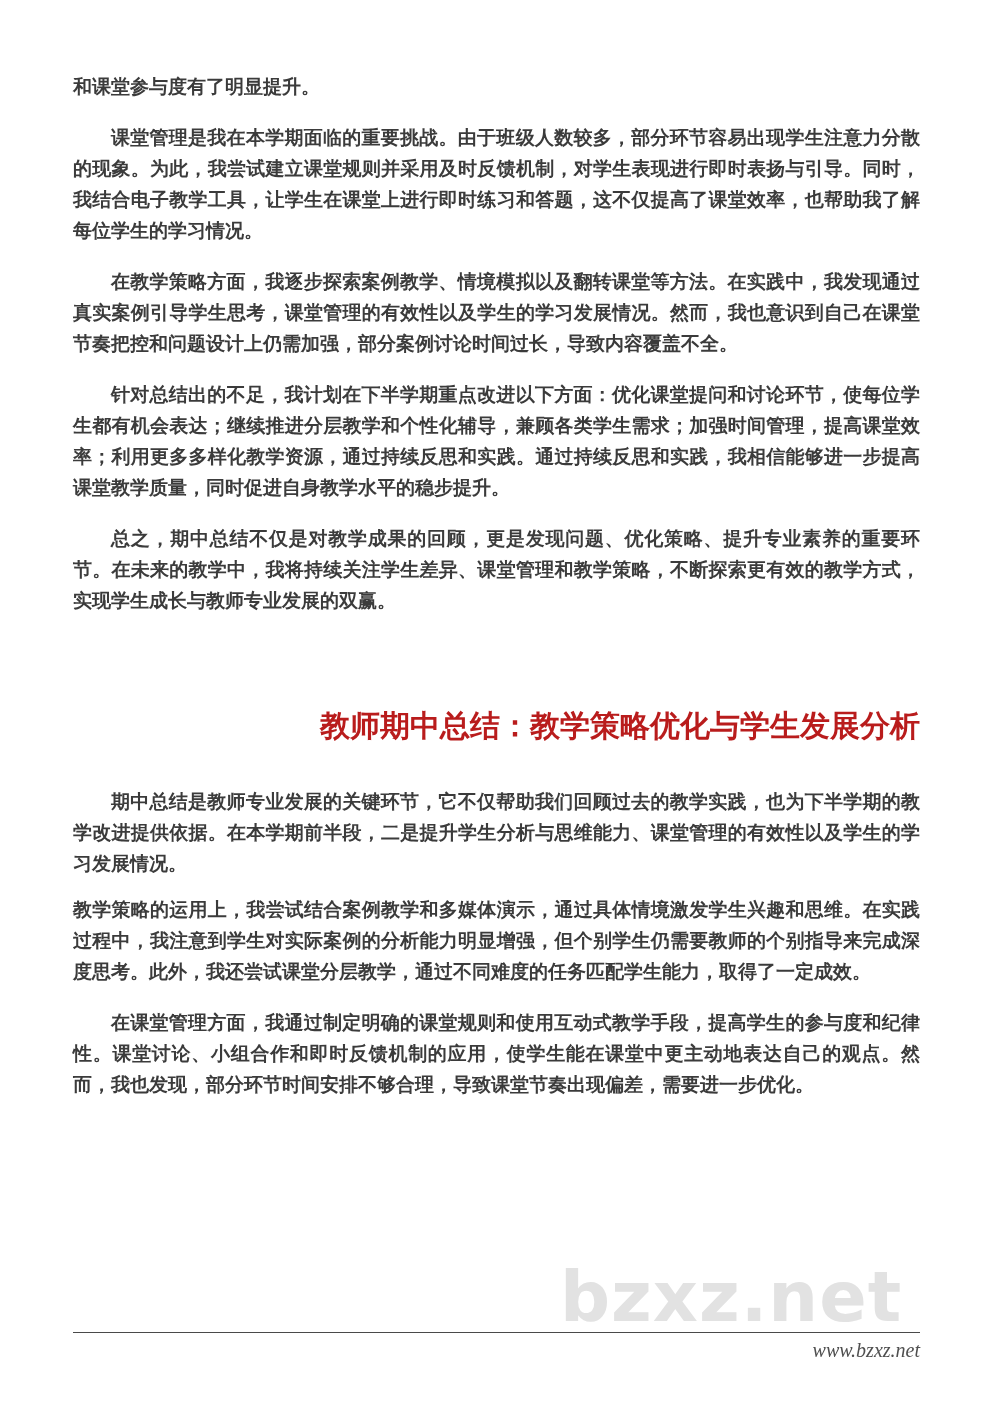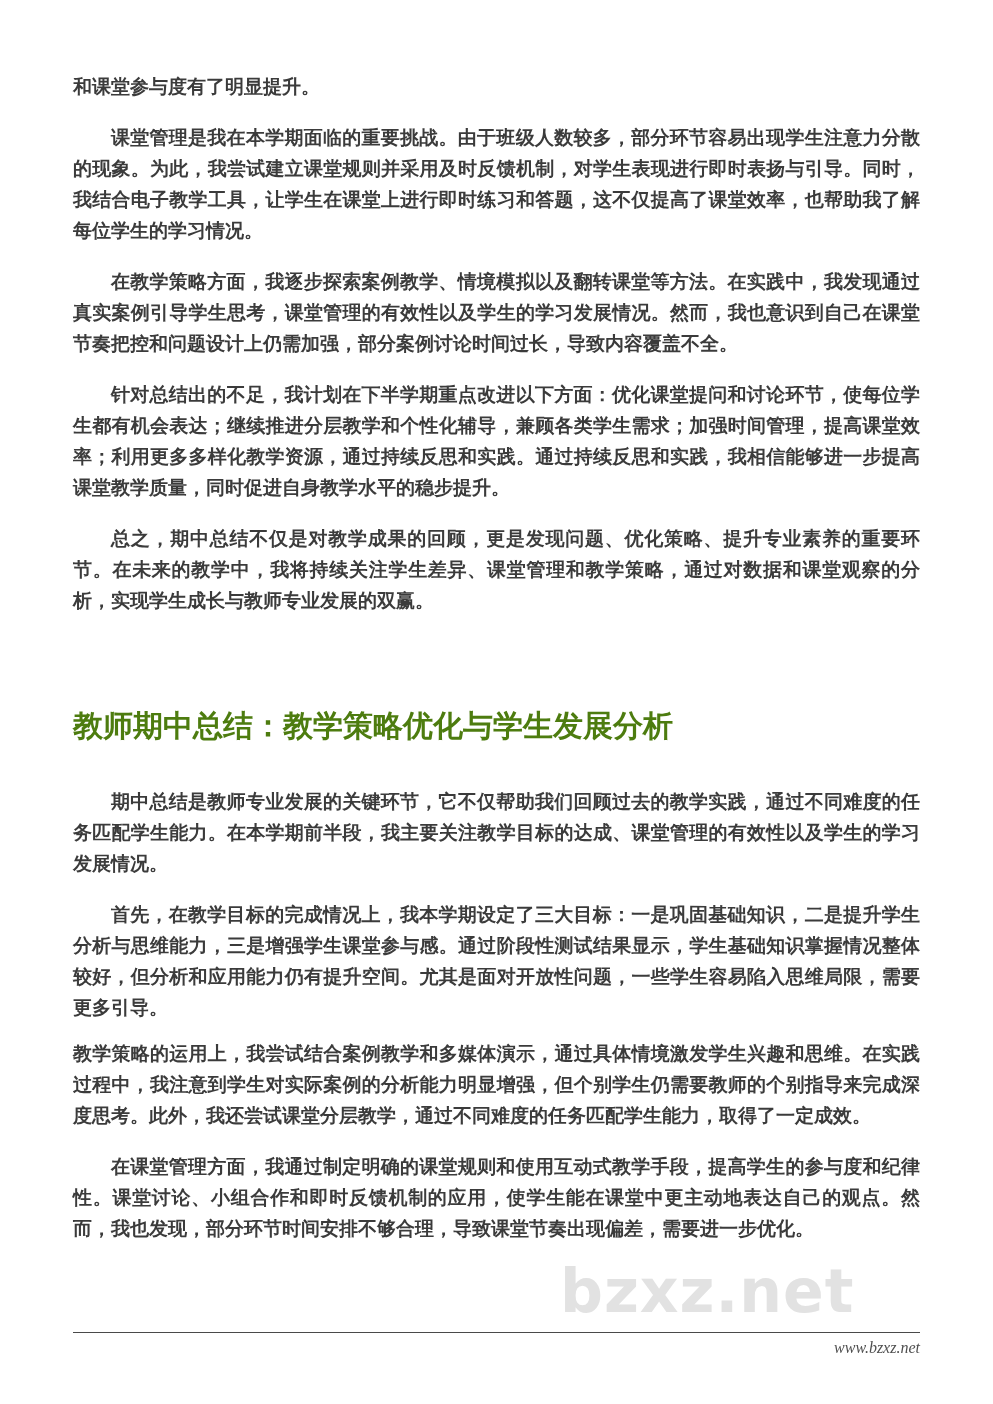--- a/index.html
+++ b/index.html
@@ -16,21 +16,21 @@
     overflow: hidden;
     font-family: "Liberation Serif", "DejaVu Serif", serif;
   }
   .watermark {
     position: absolute;
     left: 560px;
     top: 1256px;
     z-index: 0;
     font-family: "DejaVu Sans", "Liberation Sans", sans-serif;
     font-weight: bold;
-    font-size: 60px;
+    font-size: 70px;
     letter-spacing: 1px;
     color: #e2e2e2;
     user-select: none;
     white-space: nowrap;
   }
   .content {
     position: absolute;
     left: 73px;
     width: 847px;
     top: 71px;
@@ -46,70 +46,69 @@
   }
   .para.indent {
     text-indent: 2em;
     margin-top: 20px;
   }
   .doc-title {
     font-family: "DejaVu Sans", "Liberation Sans", sans-serif;
     font-weight: bold;
     font-size: 30px;
     line-height: 44px;
-    color: #4d7c0f;
-    text-align: left;
+    color: #b91c1c;
+    text-align: right;
     text-indent: 0;
     margin: 88px 0 38px 0;
   }
   .footer-rule {
     position: absolute;
     left: 73px;
     width: 847px;
     top: 1332px;
     border: none;
     border-top: 1px solid #4a4a4a;
     margin: 0;
     z-index: 1;
   }
   .footer-url {
     position: absolute;
     right: 73px;
     top: 1339px;
     z-index: 1;
     font-family: "Liberation Serif", "DejaVu Serif", serif;
     font-style: italic;
-    font-size: 16px;
+    font-size: 20px;
     color: #4f4f4f;
   }
 </style>
 </head>
 <body>
 
 <div class="page">
 
   <div class="watermark" style="color: rgb(226, 226, 226);">bzxz.net</div>
 
   <div class="content" style="color: rgb(59, 59, 59);">
 
     <p class="para">和课堂参与度有了明显提升。</p>
 
     <p class="para indent">课堂管理是我在本学期面临的重要挑战。由于班级人数较多，部分环节容易出现学生注意力分散的现象。为此，我尝试建立课堂规则并采用及时反馈机制，对学生表现进行即时表扬与引导。同时，我结合电子教学工具，让学生在课堂上进行即时练习和答题，这不仅提高了课堂效率，也帮助我了解每位学生的学习情况。</p>
 
     <p class="para indent">在教学策略方面，我逐步探索案例教学、情境模拟以及翻转课堂等方法。在实践中，我发现通过真实案例引导学生思考，课堂管理的有效性以及学生的学习发展情况。然而，我也意识到自己在课堂节奏把控和问题设计上仍需加强，部分案例讨论时间过长，导致内容覆盖不全。</p>
 
     <p class="para indent">针对总结出的不足，我计划在下半学期重点改进以下方面：优化课堂提问和讨论环节，使每位学生都有机会表达；继续推进分层教学和个性化辅导，兼顾各类学生需求；加强时间管理，提高课堂效率；利用更多多样化教学资源，通过持续反思和实践。通过持续反思和实践，我相信能够进一步提高课堂教学质量，同时促进自身教学水平的稳步提升。</p>
 
-    <p class="para indent">总之，期中总结不仅是对教学成果的回顾，更是发现问题、优化策略、提升专业素养的重要环节。在未来的教学中，我将持续关注学生差异、课堂管理和教学策略，通过对数据和课堂观察的分析，实现学生成长与教师专业发展的双赢。</p>
+    <p class="para indent">总之，期中总结不仅是对教学成果的回顾，更是发现问题、优化策略、提升专业素养的重要环节。在未来的教学中，我将持续关注学生差异、课堂管理和教学策略，不断探索更有效的教学方式，实现学生成长与教师专业发展的双赢。</p>
 
     <h1 class="para doc-title">教师期中总结：教学策略优化与学生发展分析</h1>
 
-    <p class="para indent">期中总结是教师专业发展的关键环节，它不仅帮助我们回顾过去的教学实践，通过不同难度的任务匹配学生能力。在本学期前半段，我主要关注教学目标的达成、课堂管理的有效性以及学生的学习发展情况。</p>
+    <p class="para indent">期中总结是教师专业发展的关键环节，它不仅帮助我们回顾过去的教学实践，也为下半学期的教学改进提供依据。在本学期前半段，二是提升学生分析与思维能力、课堂管理的有效性以及学生的学习发展情况。</p>
 
-    <p class="para indent">首先，在教学目标的完成情况上，我本学期设定了三大目标：一是巩固基础知识，二是提升学生分析与思维能力，三是增强学生课堂参与感。通过阶段性测试结果显示，学生基础知识掌握情况整体较好，但分析和应用能力仍有提升空间。尤其是面对开放性问题，一些学生容易陷入思维局限，需要更多引导。</p>
 
     <p class="para">教学策略的运用上，我尝试结合案例教学和多媒体演示，通过具体情境激发学生兴趣和思维。在实践过程中，我注意到学生对实际案例的分析能力明显增强，但个别学生仍需要教师的个别指导来完成深度思考。此外，我还尝试课堂分层教学，通过不同难度的任务匹配学生能力，取得了一定成效。</p>
 
     <p class="para indent">在课堂管理方面，我通过制定明确的课堂规则和使用互动式教学手段，提高学生的参与度和纪律性。课堂讨论、小组合作和即时反馈机制的应用，使学生能在课堂中更主动地表达自己的观点。然而，我也发现，部分环节时间安排不够合理，导致课堂节奏出现偏差，需要进一步优化。</p>
 
 
   </div>
 
   <hr class="footer-rule">
 

